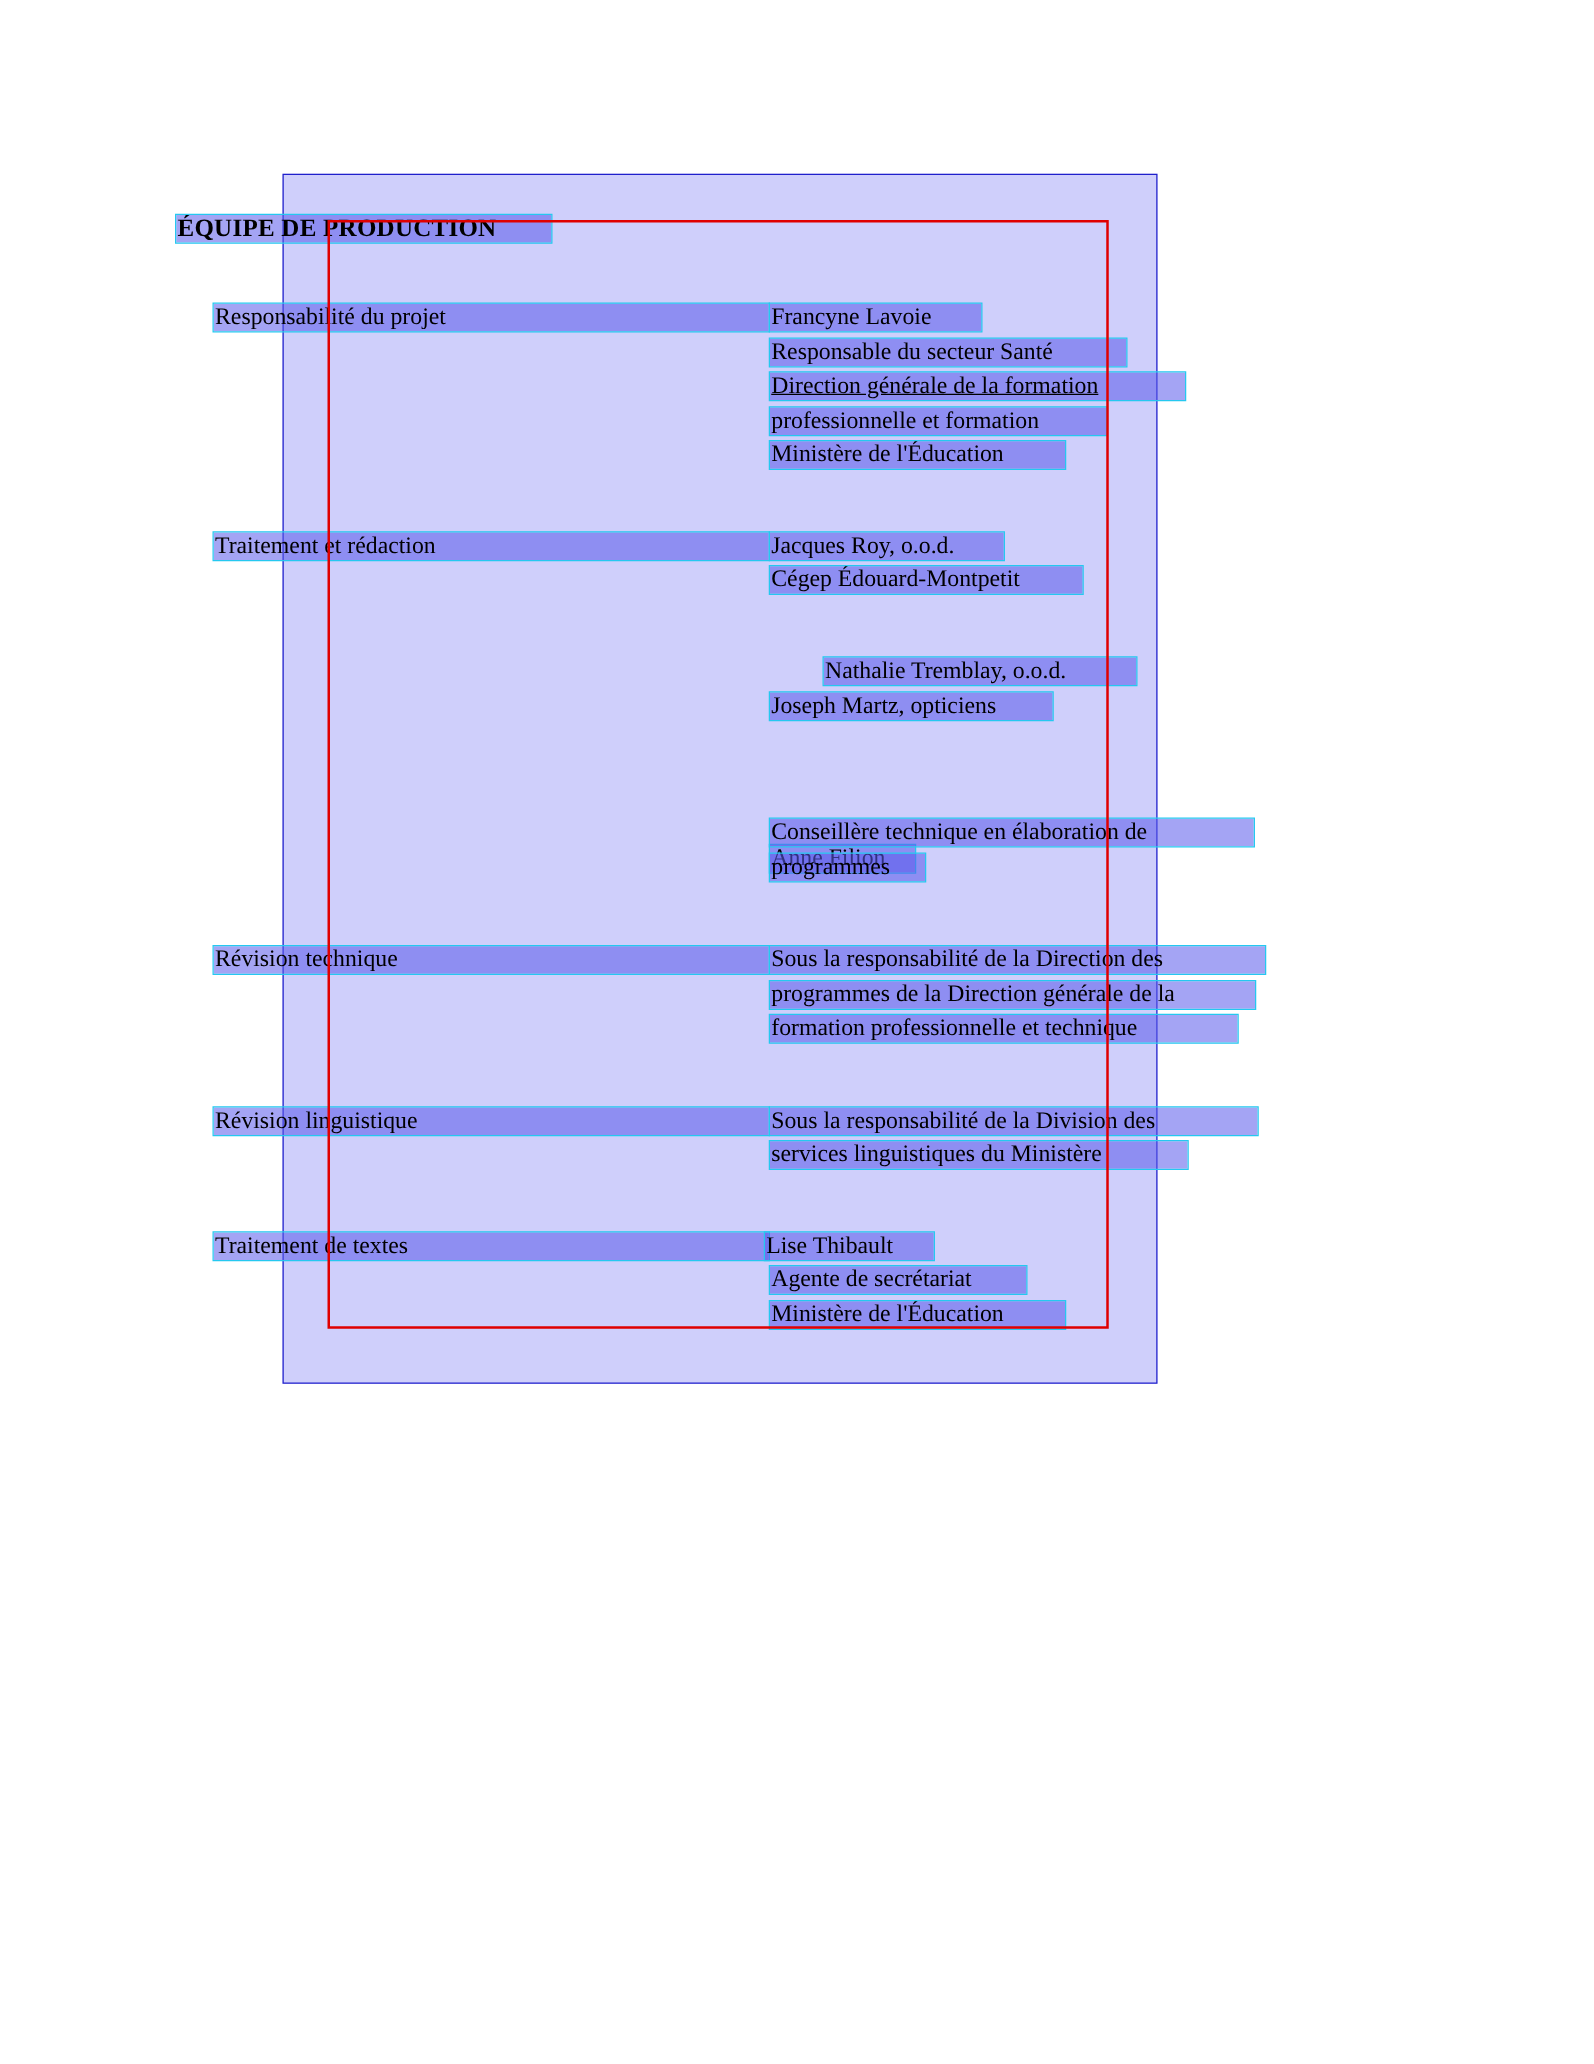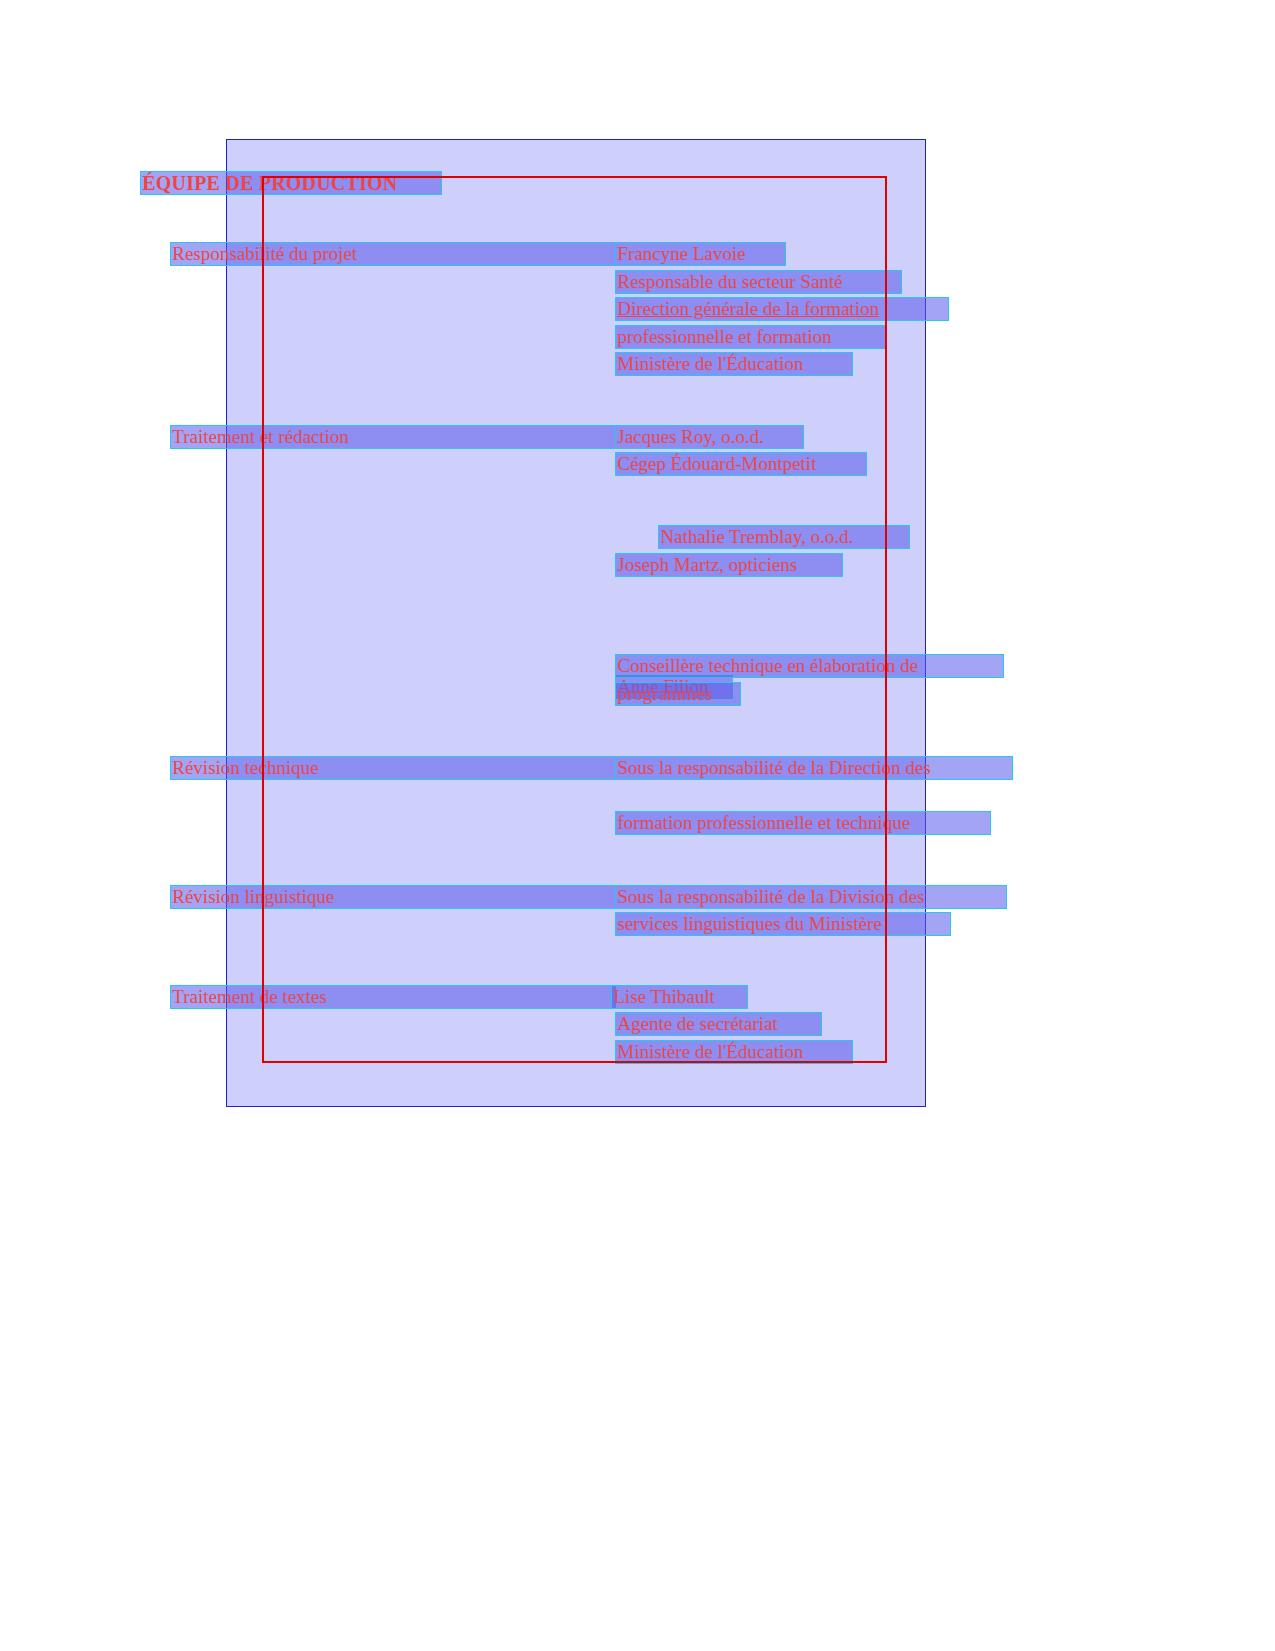--- a/index.html
+++ b/index.html
@@ -46,21 +46,21 @@
     top: 0;
     width: 1275px;
     height: 1651px;
   }
 
   .line {
     position: absolute;
     white-space: nowrap;
     font-size: 19px;
     line-height: 22px;
-    color: #ef4444;
+    color: #000000;
     background: rgba(90, 90, 235, 0.55);
     outline: 1px solid #25c8f0;
     padding: 0 1px;
   }
 
   .heading {
     font-weight: bold;
     font-size: 20px;
     letter-spacing: 0.2px;
   }
@@ -91,20 +91,21 @@
   <div class="line" style="left:616px; top:426px; width:185px;">Jacques Roy, o.o.d.</div>
   <div class="line" style="left:616px; top:453px; width:248px;">Cégep Édouard-Montpetit</div>
   <div class="line" style="left:616px; top:526px; width:248px;margin-left:43px;">Nathalie Tremblay, o.o.d.</div>
   <div class="line" style="left:616px; top:554px; width:224px;">Joseph Martz, opticiens</div>
   <div class="line" style="left:616px; top:628px; width:114px;margin-top:48px;">Anne Filion</div>
   <div class="line" style="left:616px; top:655px; width:385px;">Conseillère technique en élaboration de</div>
   <div class="line" style="left:616px; top:683px; width:122px;">programmes</div>
 
   <div class="line label" style="left:155px; top:757px; width:442px;">Révision technique</div>
   <div class="line" style="left:616px; top:757px; width:394px;">Sous la responsabilité de la Direction des</div>
+  <div class="line" style="left:616px; top:785px; width:386px;">programmes de la Direction générale de la</div>
   <div class="line" style="left:616px; top:812px; width:372px;">formation professionnelle et technique</div>
 
   <div class="line label" style="left:155px; top:886px; width:442px;">Révision linguistique</div>
   <div class="line" style="left:616px; top:886px; width:388px;">Sous la responsabilité de la Division des</div>
   <div class="line" style="left:616px; top:913px; width:332px;">services linguistiques du Ministère</div>
 
   <div class="line label" style="left:155px; top:986px; width:442px;">Traitement de textes</div>
   <div class="line" style="left:612px; top:986px; width:133px;">Lise Thibault</div>
   <div class="line" style="left:616px; top:1013px; width:203px;">Agente de secrétariat</div>
   <div class="line" style="left:616px; top:1041px; width:234px;">Ministère de l'Éducation</div>

